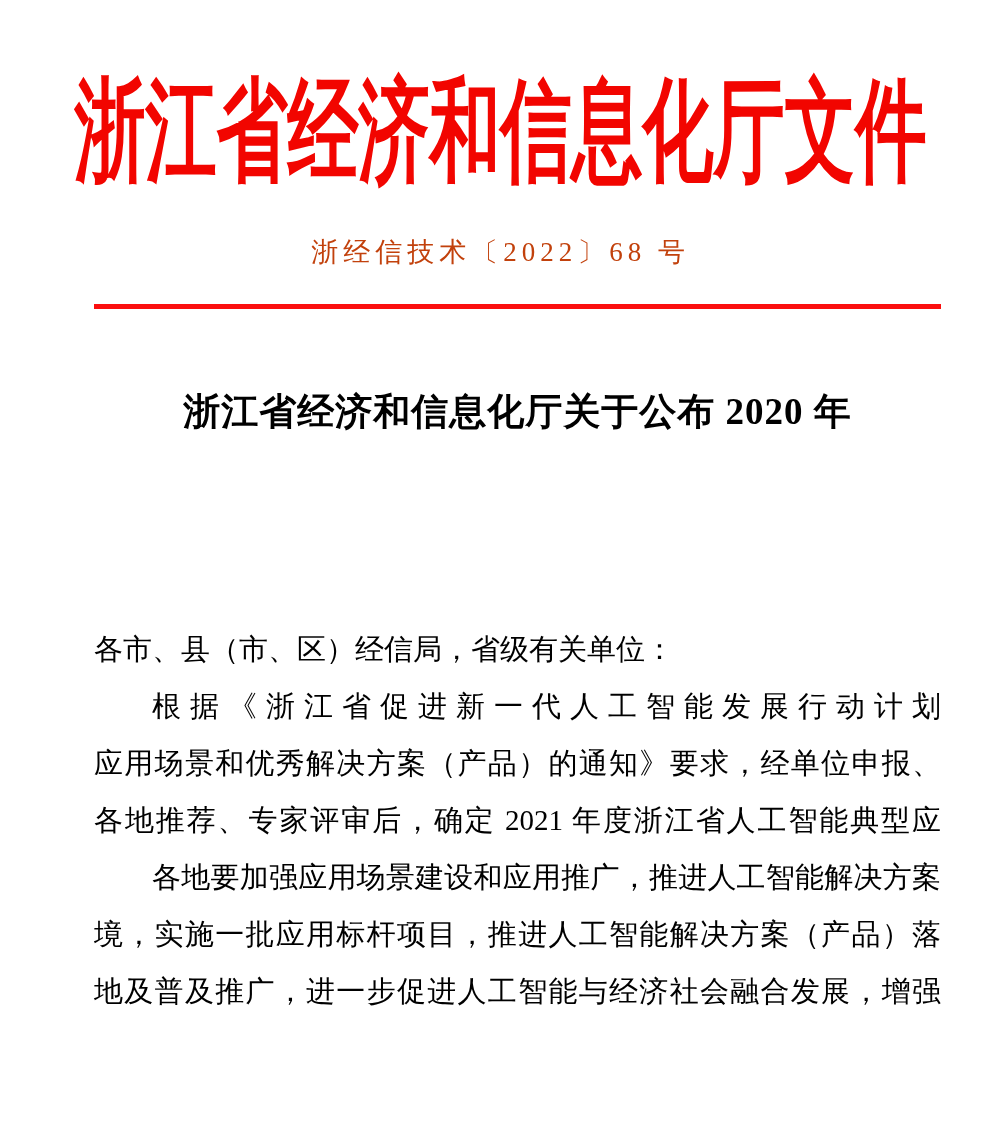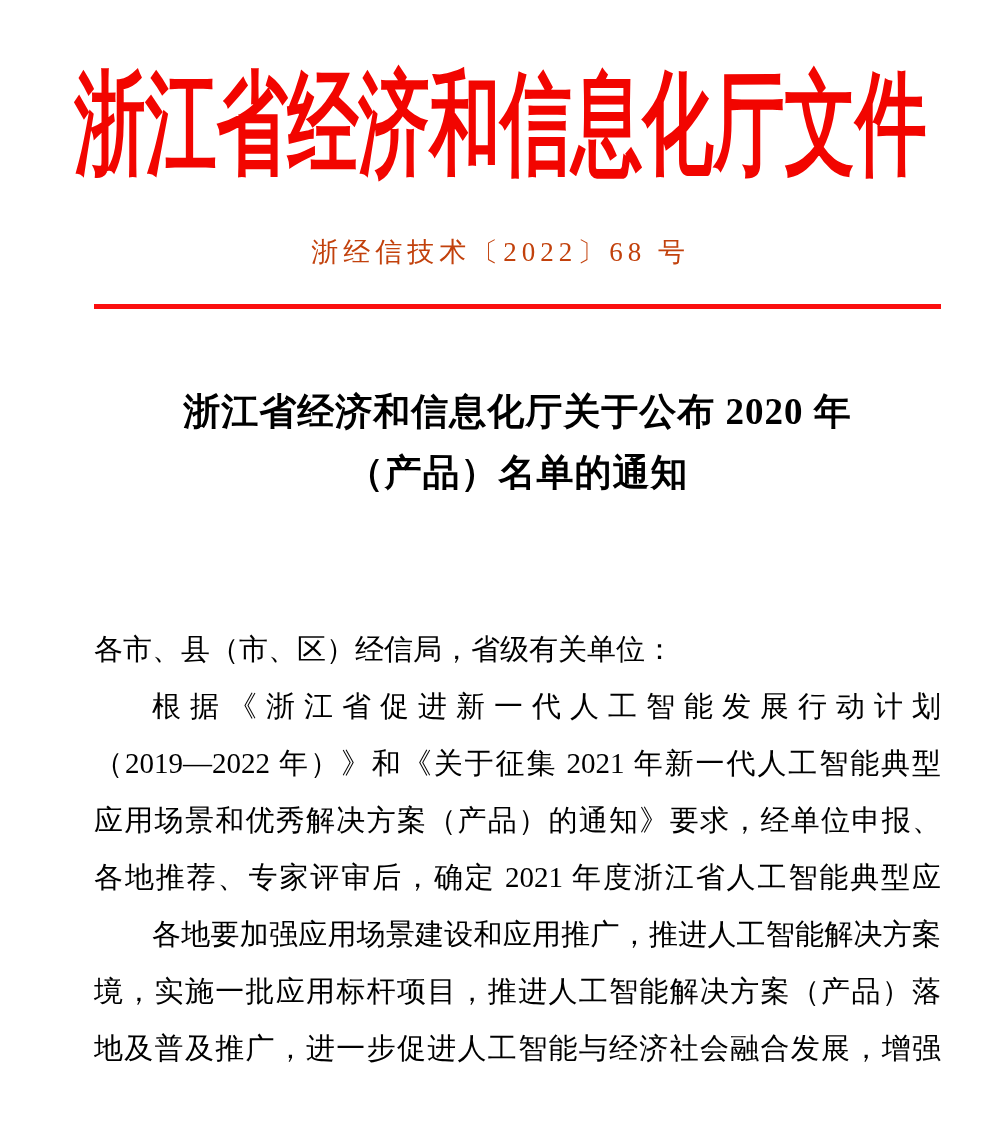--- a/index.html
+++ b/index.html
@@ -16,21 +16,21 @@
     color: var(--body-black, #000);
   }
   .page {
     position: absolute;
     inset: 0;
     background: #ffffff;
   }
   
   .banner {
     position: absolute;
-    top: 61px;
+    top: 68px;
     left: 0;
     width: 100%;
     height: 126px;
     display: flex;
     align-items: center;
     justify-content: center;
     overflow: visible;
   }
   .banner-text {
     color: var(--banner-red, #f20500);
@@ -106,27 +106,25 @@
   <div class="banner">
     <span class="banner-text">浙江省经济和信息化厅文件</span>
   </div>
 
   <div class="docnum">浙经信技术〔2022〕68 号</div>
 
   <div class="rule"></div>
 
   <div class="title">
     <div class="title-line">浙江省经济和信息化厅关于公布 2020 年</div>
-    <div class="title-line">（产品）名单的通知</div>
   </div>
 
   <div class="body-text">
     <div class="line">各市、县（市、区）经信局，省级有关单位：</div>
     <div class="line just indent">根据《浙江省促进新一代人工智能发展行动计划</div>
-    <div class="line just">（2019—2022 年）》和《关于征集 2021 年新一代人工智能典型</div>
     <div class="line just">应用场景和优秀解决方案（产品）的通知》要求，经单位申报、</div>
     <div class="line just">各地推荐、专家评审后，确定 2021 年度浙江省人工智能典型应</div>
     <div class="line just indent">各地要加强应用场景建设和应用推广，推进人工智能解决方案</div>
     <div class="line just">境，实施一批应用标杆项目，推进人工智能解决方案（产品）落</div>
     <div class="line just">地及普及推广，进一步促进人工智能与经济社会融合发展，增强</div>
   </div>
 
 </div>
 
 </body></html>

